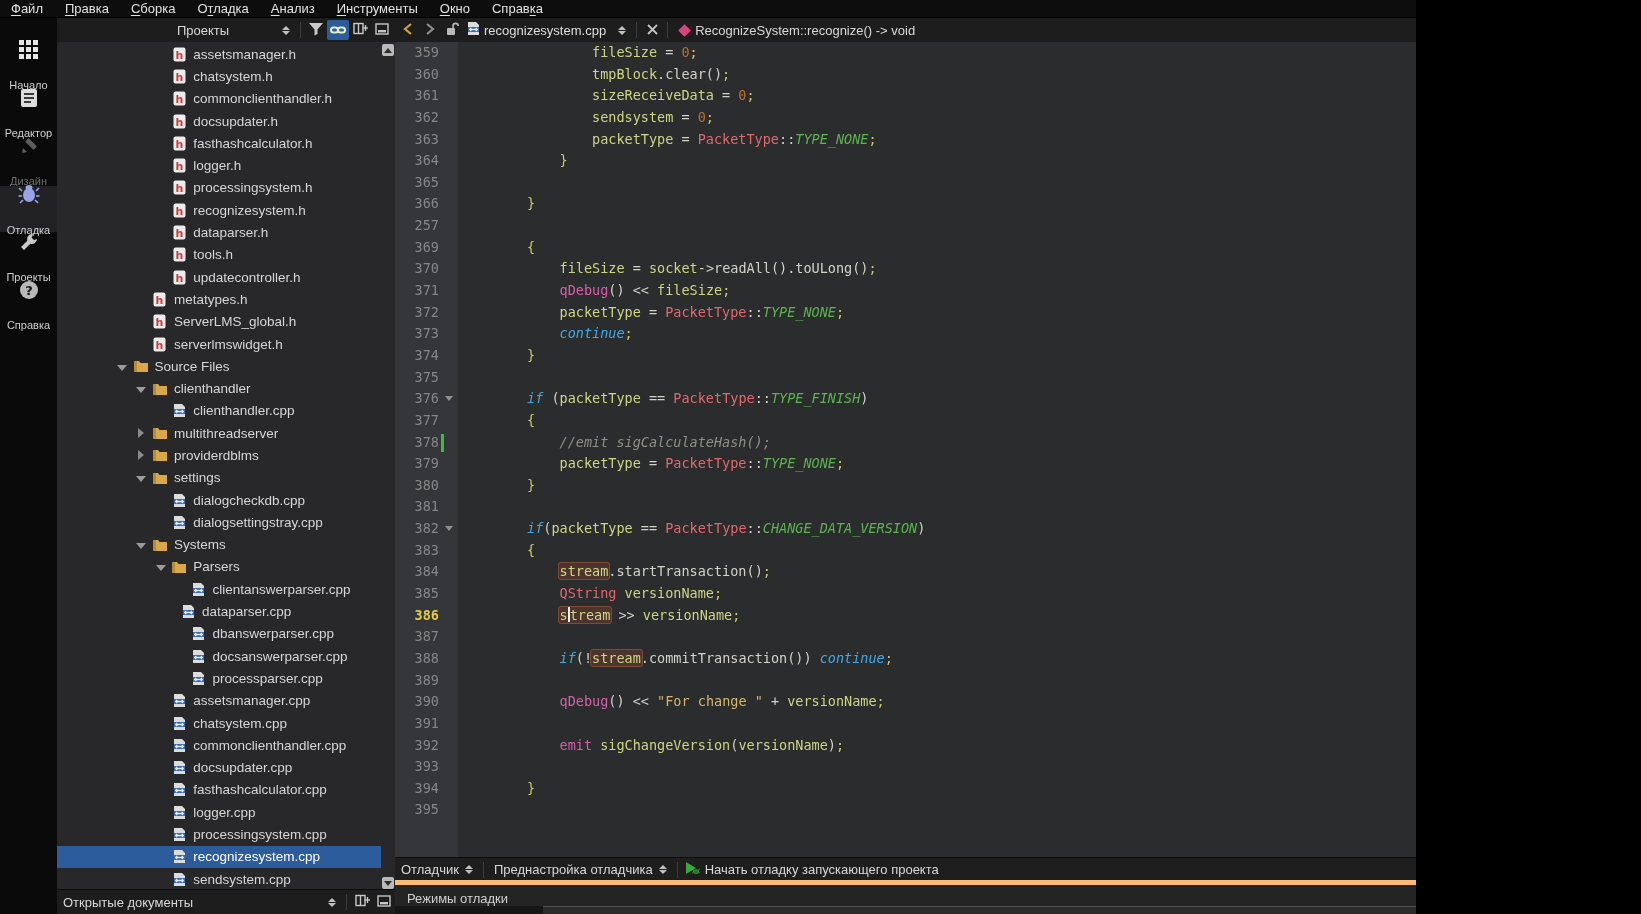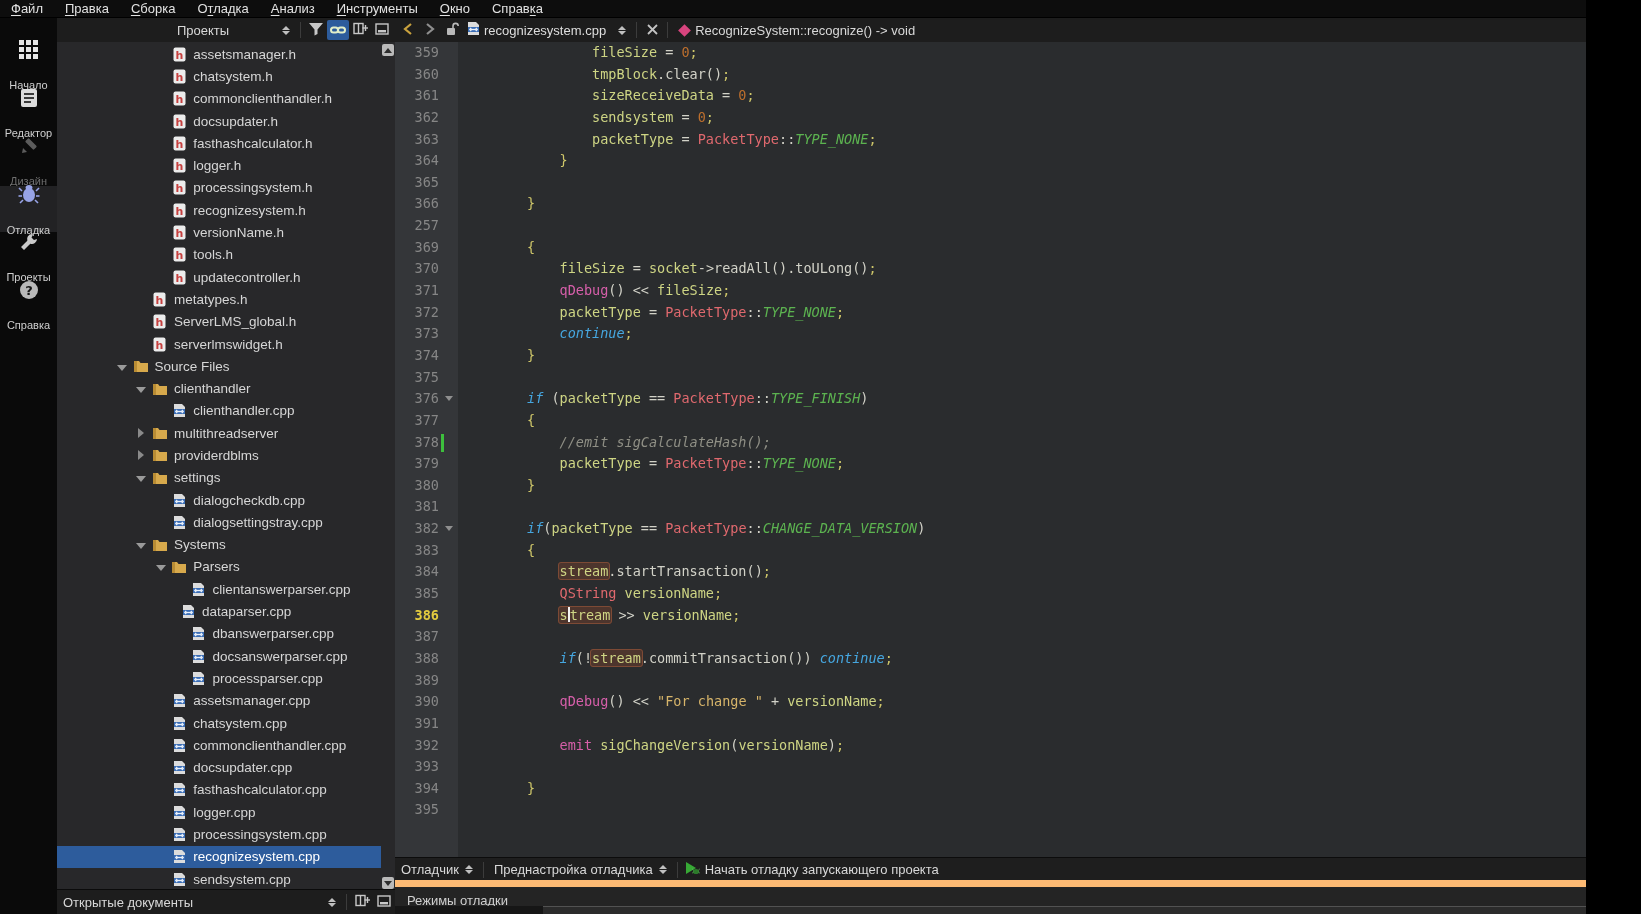--- a/index.html
+++ b/index.html
@@ -1,16 +1,16 @@
 <!DOCTYPE html>
 <html><head>
 <meta charset="utf-8">
 <style>
   html,body{margin:0;padding:0;background:#000;}
-  #app{position:relative;width:1586px;height:914px;background:#2a2c2e;overflow:hidden;
+  #app{position:relative;width:1416px;height:914px;background:#2a2c2e;overflow:hidden;
        font-family:"Liberation Sans","DejaVu Sans",sans-serif;color:#d4d4d4;font-size:13px;
        -webkit-font-smoothing:antialiased;}
   
   #menubar{position:absolute;left:0;top:0;width:1641px;height:17px;background:#0d0d0d;
            display:flex;align-items:center;gap:0;border-bottom:1px solid #000;}
   .menu-item{padding:0 11px;height:17px;line-height:17px;color:#e2e2e2;font-size:13px;cursor:default;}
   .menu-item u{text-decoration:underline;text-underline-offset:2px;}
   
   #toolbar-row{position:absolute;left:0;top:18px;width:1641px;height:24px;}
   #tb-corner{position:absolute;left:0;top:0;width:57px;height:24px;background:#0a0a0a;}
@@ -70,21 +70,21 @@
   .tk-e{color:#5cb350;font-style:italic}.tk-k{color:#46a7e0;font-style:italic}
   .tk-m{color:#d75faa}.tk-c{color:#8f8f85;font-style:italic}
   .tk-n{color:#bd6f2d}.tk-s{color:#d7b56a}.tk-y{color:#cfc76a}
   .occ{background:rgba(150,72,45,.33);border:1px solid #7d4a35;border-radius:3px;padding:0 1px;margin:0 -2px;}
   .caret{display:inline-block;width:2px;height:15px;background:#f2f2f2;vertical-align:-2px;}
   
   #debug-toolbar{position:absolute;left:0;top:815px;width:1246px;height:23px;background:#1e1e1e;
                  border-top:1px solid #0c0c0c;display:flex;align-items:center;font-size:13px;}
   #debug-toolbar .dt-label{color:#d8d8d8;padding-left:6px;}
   #modes-bar{position:absolute;left:0;top:838px;width:1246px;height:26px;background:#242424;
-             border-top:7px solid #fdba74;display:flex;align-items:center;}
+             border-top:5px solid #fdba74;display:flex;align-items:center;}
   #modes-bar .mb-label{padding-left:12px;color:#d0d0d0;}
   #bottom-strip{position:absolute;left:0;top:864px;width:1246px;height:8px;background:#161616;}
   #bottom-strip .seg{position:absolute;left:148px;top:0;right:0;height:8px;background:#2b2b2b;border-top:1px solid #525252;}
   
   .svgi{display:block;}
 </style>
 </head>
 <body>
 
 <div id="app">
@@ -338,21 +338,21 @@
           <span>recognizesystem.h</span>
         </div>
         <div class="trow" style="padding-left: 94.2px;">
           <span class="texp"></span>
           <span class="ticon">
             <svg width="13" height="15" viewBox="0 0 13 15" xmlns="http://www.w3.org/2000/svg">
               <rect x="0.5" y="0.5" width="12" height="14" rx="2" fill="#ececec"></rect>
               <text x="6.5" y="11.5" font-family="DejaVu Sans" font-size="11" font-weight="bold" fill="#c6403f" text-anchor="middle">h</text>
             </svg>
           </span>
-          <span>versionName.h</span>
+          <span>dataparser.h</span>
         </div>
         <div class="trow" style="padding-left: 94.2px;">
           <span class="texp"></span>
           <span class="ticon">
             <svg width="13" height="15" viewBox="0 0 13 15" xmlns="http://www.w3.org/2000/svg">
               <rect x="0.5" y="0.5" width="12" height="14" rx="2" fill="#ececec"></rect>
               <text x="6.5" y="11.5" font-family="DejaVu Sans" font-size="11" font-weight="bold" fill="#c6403f" text-anchor="middle">h</text>
             </svg>
           </span>
           <span>tools.h</span>

